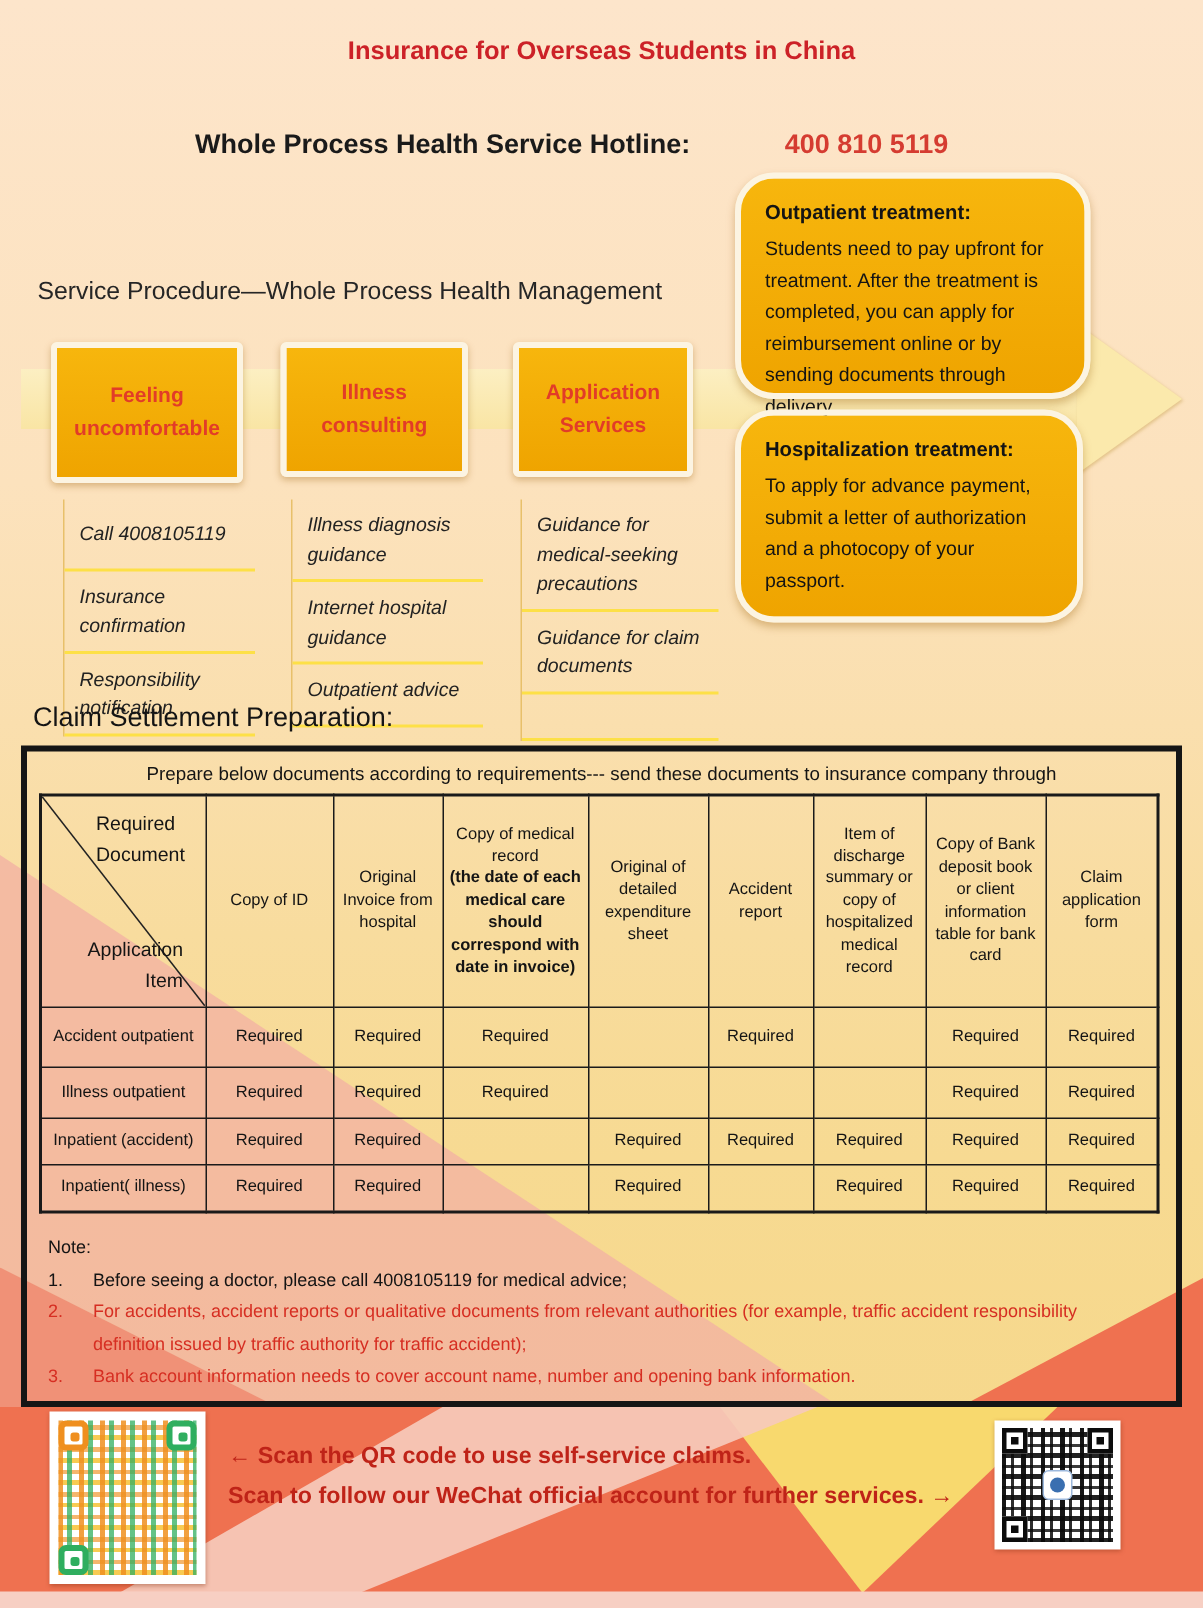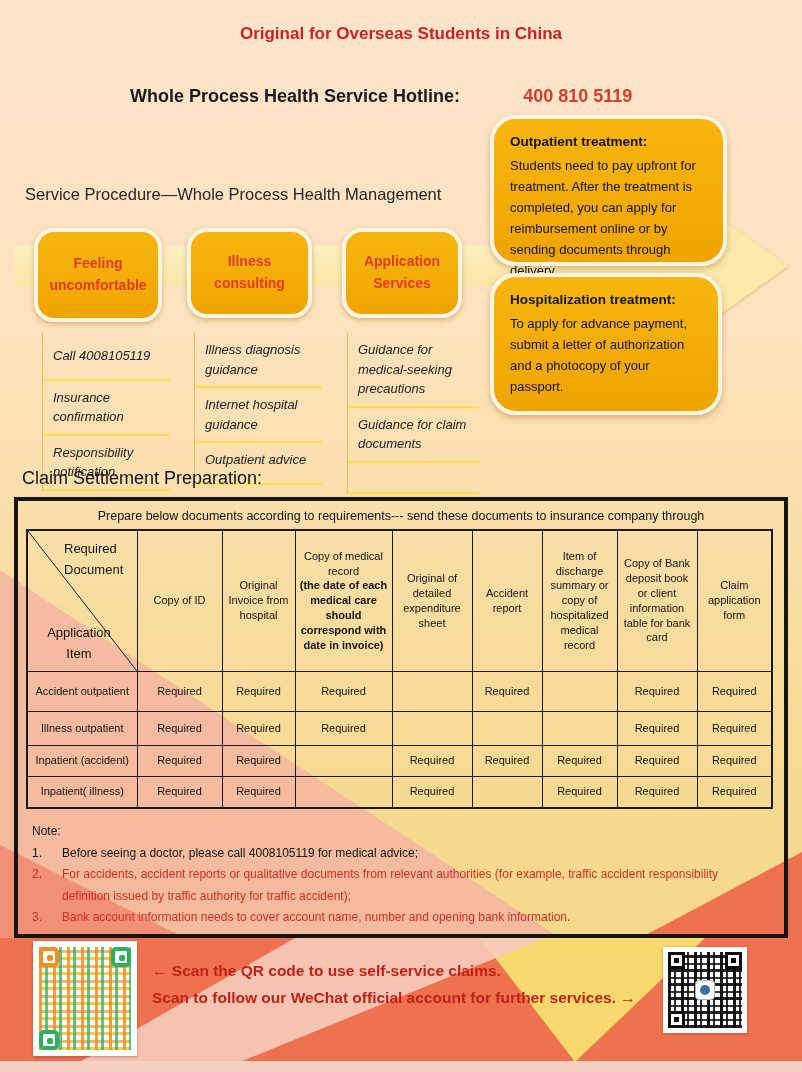--- a/index.html
+++ b/index.html
@@ -40,21 +40,21 @@
   
   .flow-band { position:absolute; left:14px; top:246px; width:706px; height:40px; z-index:1;
     background:linear-gradient(180deg,#fcefc2,#f9e5a4); }
   .flow-arrowhead { position:absolute; left:718px; top:216px; width:0; height:0; z-index:1;
     border-top:50px solid transparent; border-bottom:50px solid transparent; border-left:70px solid #fbe9ac;
     filter:drop-shadow(1px 1px 1px rgba(190,150,60,.4)); }
 
   .section-heading { position:absolute; left:25px; top:185px; font-size:16.5px; color:#262626; z-index:2; }
 
   .step-box { position:absolute; z-index:3; background:linear-gradient(180deg,#f7b60d,#efa400);
-    border:4px solid #fcf4e2; border-radius:20px; box-shadow:0 2px 5px rgba(150,90,0,.35);
+    border:4px solid #fcf4e2; border-radius:4px; box-shadow:0 2px 5px rgba(150,90,0,.35);
     display:flex; align-items:center; justify-content:center; text-align:center;
     font-size:14px; font-weight:bold; color:#e23c28; line-height:1.55; padding:6px; }
   .step-1 { left:34px;  top:228px; width:128px; height:94px; }
   .step-2 { left:187px; top:228px; width:125px; height:90px; }
   .step-3 { left:342px; top:228px; width:120px; height:90px; }
 
   .step-list { position:absolute; z-index:2; border-left:1px solid #e8c06a; font-size:13px; color:#222; line-height:1.5; }
   .list-1 { left:42px;  top:333px; width:128px; }
   .list-2 { left:194px; top:333px; width:128px; }
   .list-3 { left:347px; top:333px; width:132px; }
@@ -71,21 +71,21 @@
   .claim-banner { text-align:center; font-size:12.5px; color:#141414; padding-top:8px; height:28px; }
   table.claims { border-collapse:collapse; table-layout:fixed; width:745px; margin-left:8px; }
   table.claims { border:2px solid #1a1a1a; }
   table.claims th, table.claims td { border:1.5px solid #1a1a1a; text-align:center; vertical-align:middle;
     font-size:11px; font-weight:normal; line-height:1.35; padding:2px; color:#141414; }
   table.claims .hdr td { height:141px; }
   table.claims .bold { font-weight:bold; }
   .corner-cell { position:relative; }
   .corner-cell svg { position:absolute; inset:0; width:100%; height:100%; }
   .corner-top { position:absolute; top:8px; left:36px; width:82px; text-align:left; font-size:13px; line-height:1.6; }
-  .corner-bottom { position:absolute; bottom:6px; left:8px; width:86px; text-align:center; font-size:13px; line-height:1.6; }
+  .corner-bottom { position:absolute; bottom:6px; left:8px; width:86px; text-align:right; font-size:13px; line-height:1.6; }
   .row-label { font-size:11px; }
   tr.r1 td { height:40px; } tr.r2 td { height:34px; } tr.r3 td { height:31px; } tr.r4 td { height:32px; }
 
   .notes { margin:12px 0 0 14px; width:740px; font-size:12px; line-height:1.8; color:#141414; }
   .note-line { display:flex; }
   .note-line .num { width:30px; flex:0 0 30px; }
   .note-line .txt { flex:1; padding-right:14px; }
   .note-red { color:#d62e22; }
 
   
@@ -124,21 +124,21 @@
   <div class="bg-base"></div>
   <div class="bg-shape bg-pink"></div>
   <div class="bg-shape bg-salmon"></div>
   <div class="bg-shape bg-orn-tr"></div>
   <div class="banner-bg">
     <div class="banner-yellow"></div>
     <div class="banner-pink"></div>
   </div>
   <div class="bottom-strip"></div>
 
-  <div class="title">Original for Overseas Students in China</div>
+  <div class="title">Insurance for Overseas Students in China</div>
   <div class="hotline">
     <span class="label">Whole Process Health Service Hotline:</span>
     <span class="number">400 810 5119</span>
   </div>
 
   <div class="flow-band"></div>
   <div class="flow-arrowhead"></div>
 
   <div class="section-heading">Service Procedure—Whole Process Health Management</div>
 

